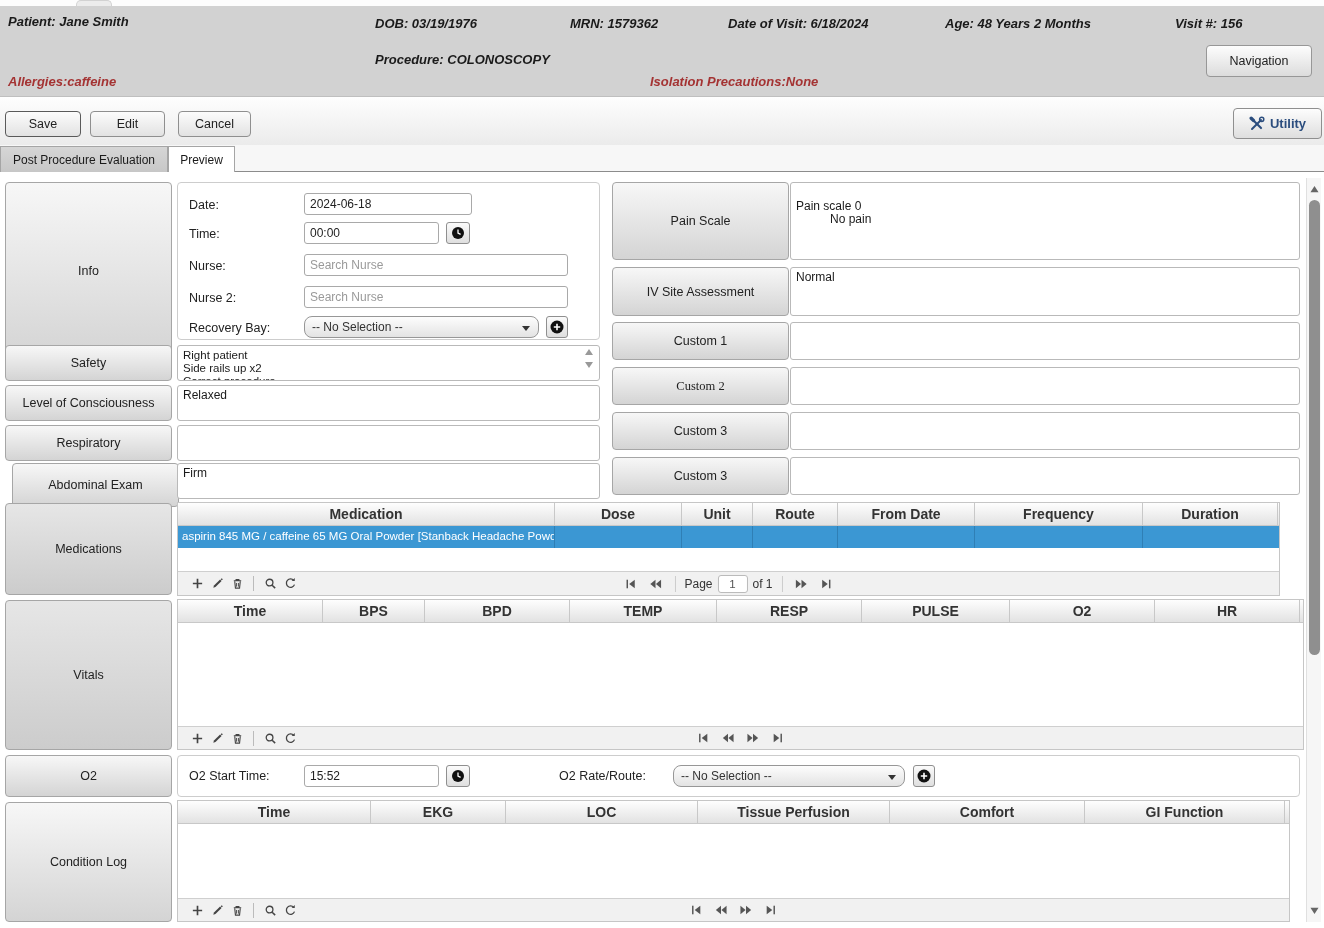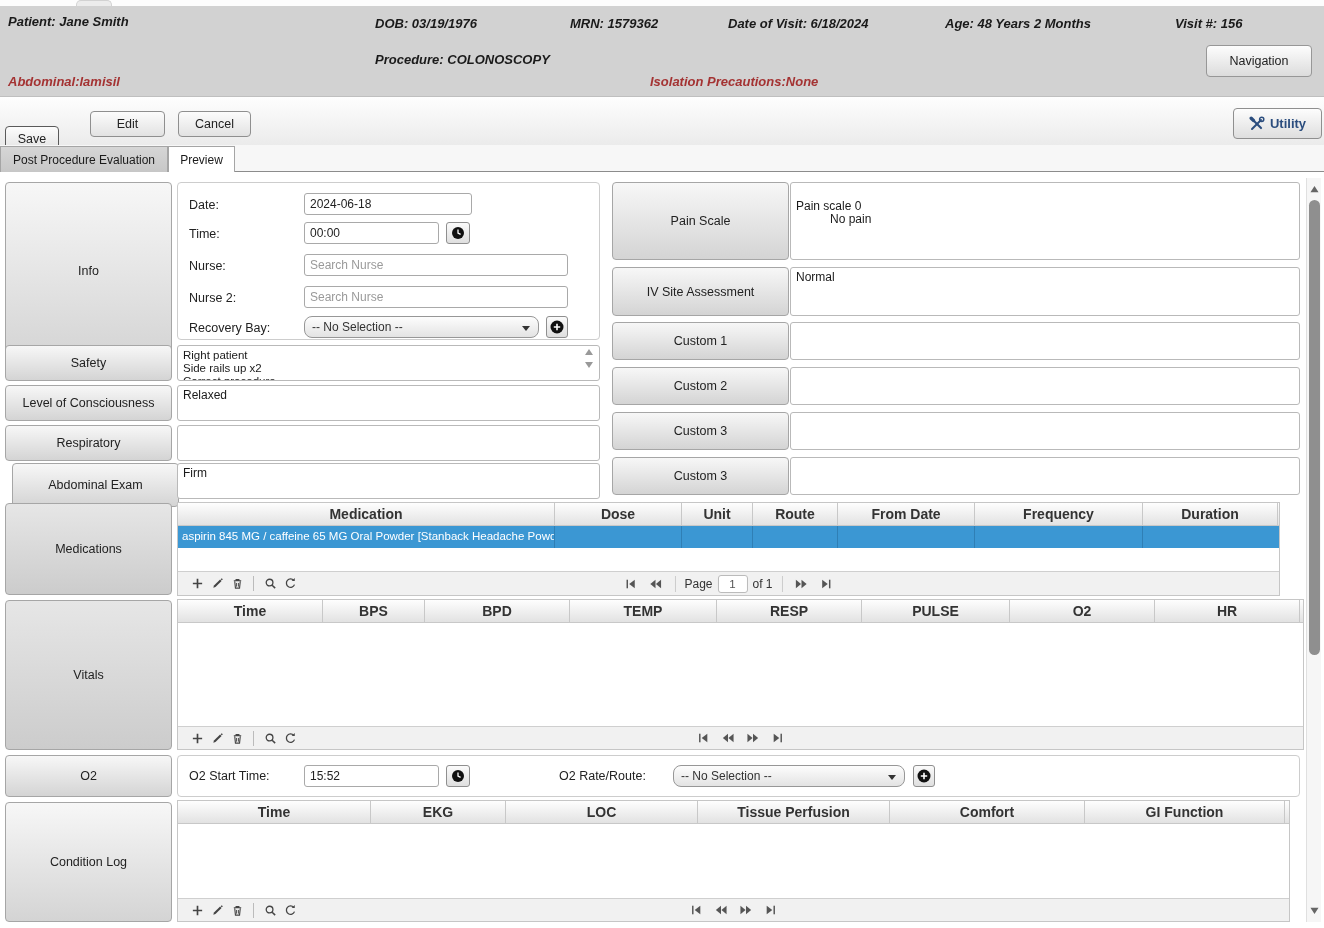--- a/index.html
+++ b/index.html
@@ -25,21 +25,21 @@
   .nav-btn { position:absolute; right:12px; top:39px; width:106px; height:32px;
     background:linear-gradient(#fdfdfd,#dcdcdc); border:1px solid #979797; border-radius:4px;
     font-size:12.5px; font-family:inherit; color:#222; cursor:pointer; }
 
   
   .action-bar { position:absolute; left:0; top:97px; width:1324px; height:48px;
     background:linear-gradient(#fefefe,#ebebeb); }
   .btn { position:absolute; height:26px; background:linear-gradient(#fcfcfc,#e2e2e2);
     border:1px solid #8f8f8f; border-radius:4px; font-size:12.5px; font-family:inherit;
     color:#222; cursor:pointer; }
-  .btn-save { left:5px; top:14px; width:54px; border-color:#5a5a5a;margin-top:15px; }
+  .btn-save { left:5px; top:14px; width:76px; border-color:#5a5a5a; }
   .btn-edit { left:90px; top:14px; width:75px; }
   .btn-cancel { left:178px; top:14px; width:73px; }
   .btn-utility { position:absolute; right:2px; top:11px; width:89px; height:31px;
     background:linear-gradient(#fdfdfd,#dedede); border:1px solid #8f8f8f; border-radius:4px;
     font-size:13px; font-weight:bold; color:#2b4d7e; cursor:pointer;
     display:flex; align-items:center; justify-content:center; gap:5px; font-family:inherit; }
 
   
   .tab-bar { position:absolute; left:0; top:145px; width:1324px; height:27px;
     background:#f7f7f7; border-bottom:1px solid #8c8c8c; }
@@ -113,21 +113,21 @@
 </div>
 
 <div class="pt-header">
   <span class="h-item h-patient">Patient: Jane Smith</span>
   <span class="h-item h-dob">DOB: 03/19/1976</span>
   <span class="h-item h-mrn">MRN: 1579362</span>
   <span class="h-item h-dov">Date of Visit: 6/18/2024</span>
   <span class="h-item h-age">Age: 48 Years 2 Months</span>
   <span class="h-item h-visit">Visit #: 156</span>
   <span class="h-item h-proc">Procedure: COLONOSCOPY</span>
-  <span class="h-item h-allergy">Abdominal:lamisil</span>
+  <span class="h-item h-allergy">Allergies:caffeine</span>
   <span class="h-item h-isolation">Isolation Precautions:None</span>
   <button class="nav-btn">Navigation</button>
 </div>
 
 <div class="action-bar">
   <button class="btn btn-save">Save</button>
   <button class="btn btn-edit">Edit</button>
   <button class="btn btn-cancel">Cancel</button>
   <button class="btn-utility">
     <span style="display:flex;">
@@ -208,21 +208,21 @@
   <div class="val-box" style="left:790px; top:10px; width:510px; height:78px;">
     <span>Pain scale 0</span>
     <span style="margin-left:34px;">No pain</span>
   </div>
 
   <div class="lbl-box" style="left:612px; top:95px; width:177px; height:49px;">IV Site Assessment</div>
   <div class="val-box" style="left:790px; top:95px; width:510px; height:49px;">Normal</div>
 
   <div class="lbl-box" style="left:612px; top:150px; width:177px; height:38px;">Custom 1</div>
   <div class="val-box" style="left:790px; top:150px; width:510px; height:38px;"></div>
-  <div class="lbl-box" style="left:612px; top:195px; width:177px; height:38px;">Custom 2</div>
+  <div class="lbl-box" style="left:612px; top:195px; width:177px; height:38px;font-family:Liberation Serif, serif;">Custom 2</div>
   <div class="val-box" style="left:790px; top:195px; width:510px; height:38px;"></div>
   <div class="lbl-box" style="left:612px; top:240px; width:177px; height:38px;">Custom 3</div>
   <div class="val-box" style="left:790px; top:240px; width:510px; height:38px;"></div>
   <div class="lbl-box" style="left:612px; top:285px; width:177px; height:38px;">Custom 3</div>
   <div class="val-box" style="left:790px; top:285px; width:510px; height:38px;"></div>
 
   <div class="lbl-box lbl-dark" style="left:5px; top:331px; width:167px; height:92px;">Medications</div>
   <div class="grid" style="left:177px; top:330px; width:1103px; height:94px;">
     <div class="gh">
       <div class="ghc" style="width:377px;">Medication</div>

